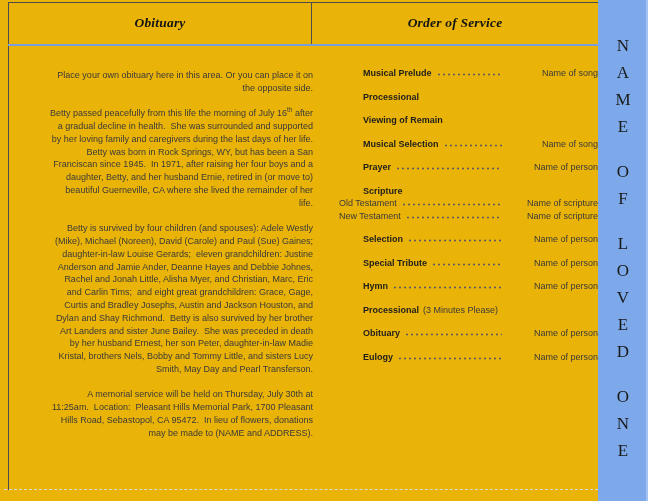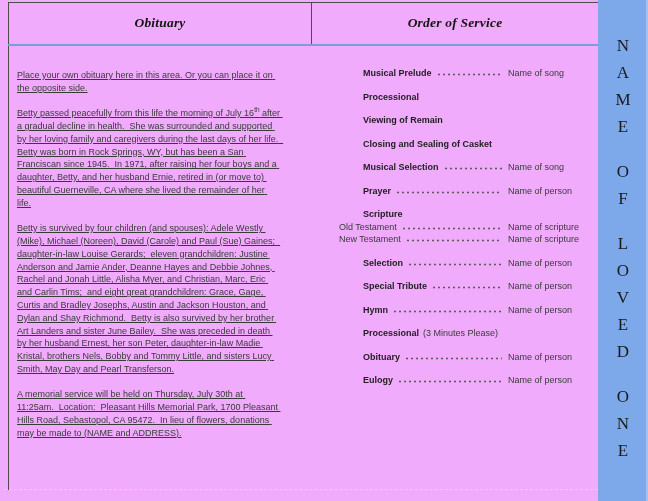--- a/index.html
+++ b/index.html
@@ -1,37 +1,37 @@
 <!DOCTYPE html>
 <html><head>
 <meta charset="utf-8">
 <style>
   html,body { margin:0; padding:0; background:#ffffff; }
   .canvas {
-    position:relative; width:648px; height:501px; background:#f0abfc;
-    font-family:"Liberation Sans", sans-serif; overflow:hidden;
+    position:relative; width:648px; height:501px; background:#eab308;
+    font-family:"Liberation Sans", sans-serif; overflow:hidden;text-align:right;
   }
   
   .top-line  { position:absolute; left:8px;  top:2px;  width:591px; height:1px; background:#4d4d4d; }
   .left-line { position:absolute; left:8px;  top:2px;  width:1px;  height:488px; background:#4d4d4d; }
   .mid-line  { position:absolute; left:311px; top:2px; width:1px;  height:43px;  background:#4d4d4d; }
   .blue-rule { position:absolute; left:8px;  top:44px; width:590px; height:2px; background:#7a9edd; }
   .bottom-dash { position:absolute; left:4px; top:489px; width:594px; height:0; border-top:1px dashed #d9d9d9; }
 
   
   .header-cell { position:absolute; top:2px; height:42px; display:flex; align-items:center; justify-content:center; }
   .header-cell.left  { left:9px;  width:302px; }
   .header-cell.right { left:312px; width:286px; }
   .header-title {
     font-family:"Liberation Serif", serif; font-style:italic; font-weight:bold;
     font-size:13.5px; color:#141414; letter-spacing:0.2px;
   }
 
   
-  .obituary { position:absolute; left:17px; top:69px; width:264px; color:#3a3a3a; font-size:9px; line-height:12.8px;text-decoration:underline; }
+  .obituary { position:absolute; left:49px; top:69px; width:264px; color:#3a3a3a; font-size:9px; line-height:12.8px; }
   .obituary p { margin:0 0 12.6px 0; white-space:pre-wrap; }
   .obituary sup { font-size:6.5px; line-height:0; }
 
   
   .oos { position:absolute; left:327px; top:67px; width:271px; color:#3a3a3a; font-size:9px; line-height:12.5px; }
   .row { display:flex; align-items:baseline; margin-bottom:11px;padding-left:36px; }
   .row.tight { margin-bottom:0; }
   .row .lbl { font-weight:bold; color:#1e1e1e; white-space:nowrap; }
   .row.sub { padding-left:12px; }
   .row.sub .lbl { font-weight:normal; color:#3a3a3a; }
@@ -87,23 +87,20 @@
       <span class="leader"></span>
       <span class="val">Name of song</span>
     </div>
     <div class="row">
       <span class="lbl">Processional</span>
     </div>
     <div class="row">
       <span class="lbl">Viewing of Remain</span>
     </div>
     <div class="row">
-      <span class="lbl">Closing and Sealing of Casket</span>
-    </div>
-    <div class="row">
       <span class="lbl">Musical Selection</span>
       <span class="leader"></span>
       <span class="val">Name of song</span>
     </div>
     <div class="row">
       <span class="lbl">Prayer</span>
       <span class="leader"></span>
       <span class="val">Name of person</span>
     </div>
     <div class="row tight">

